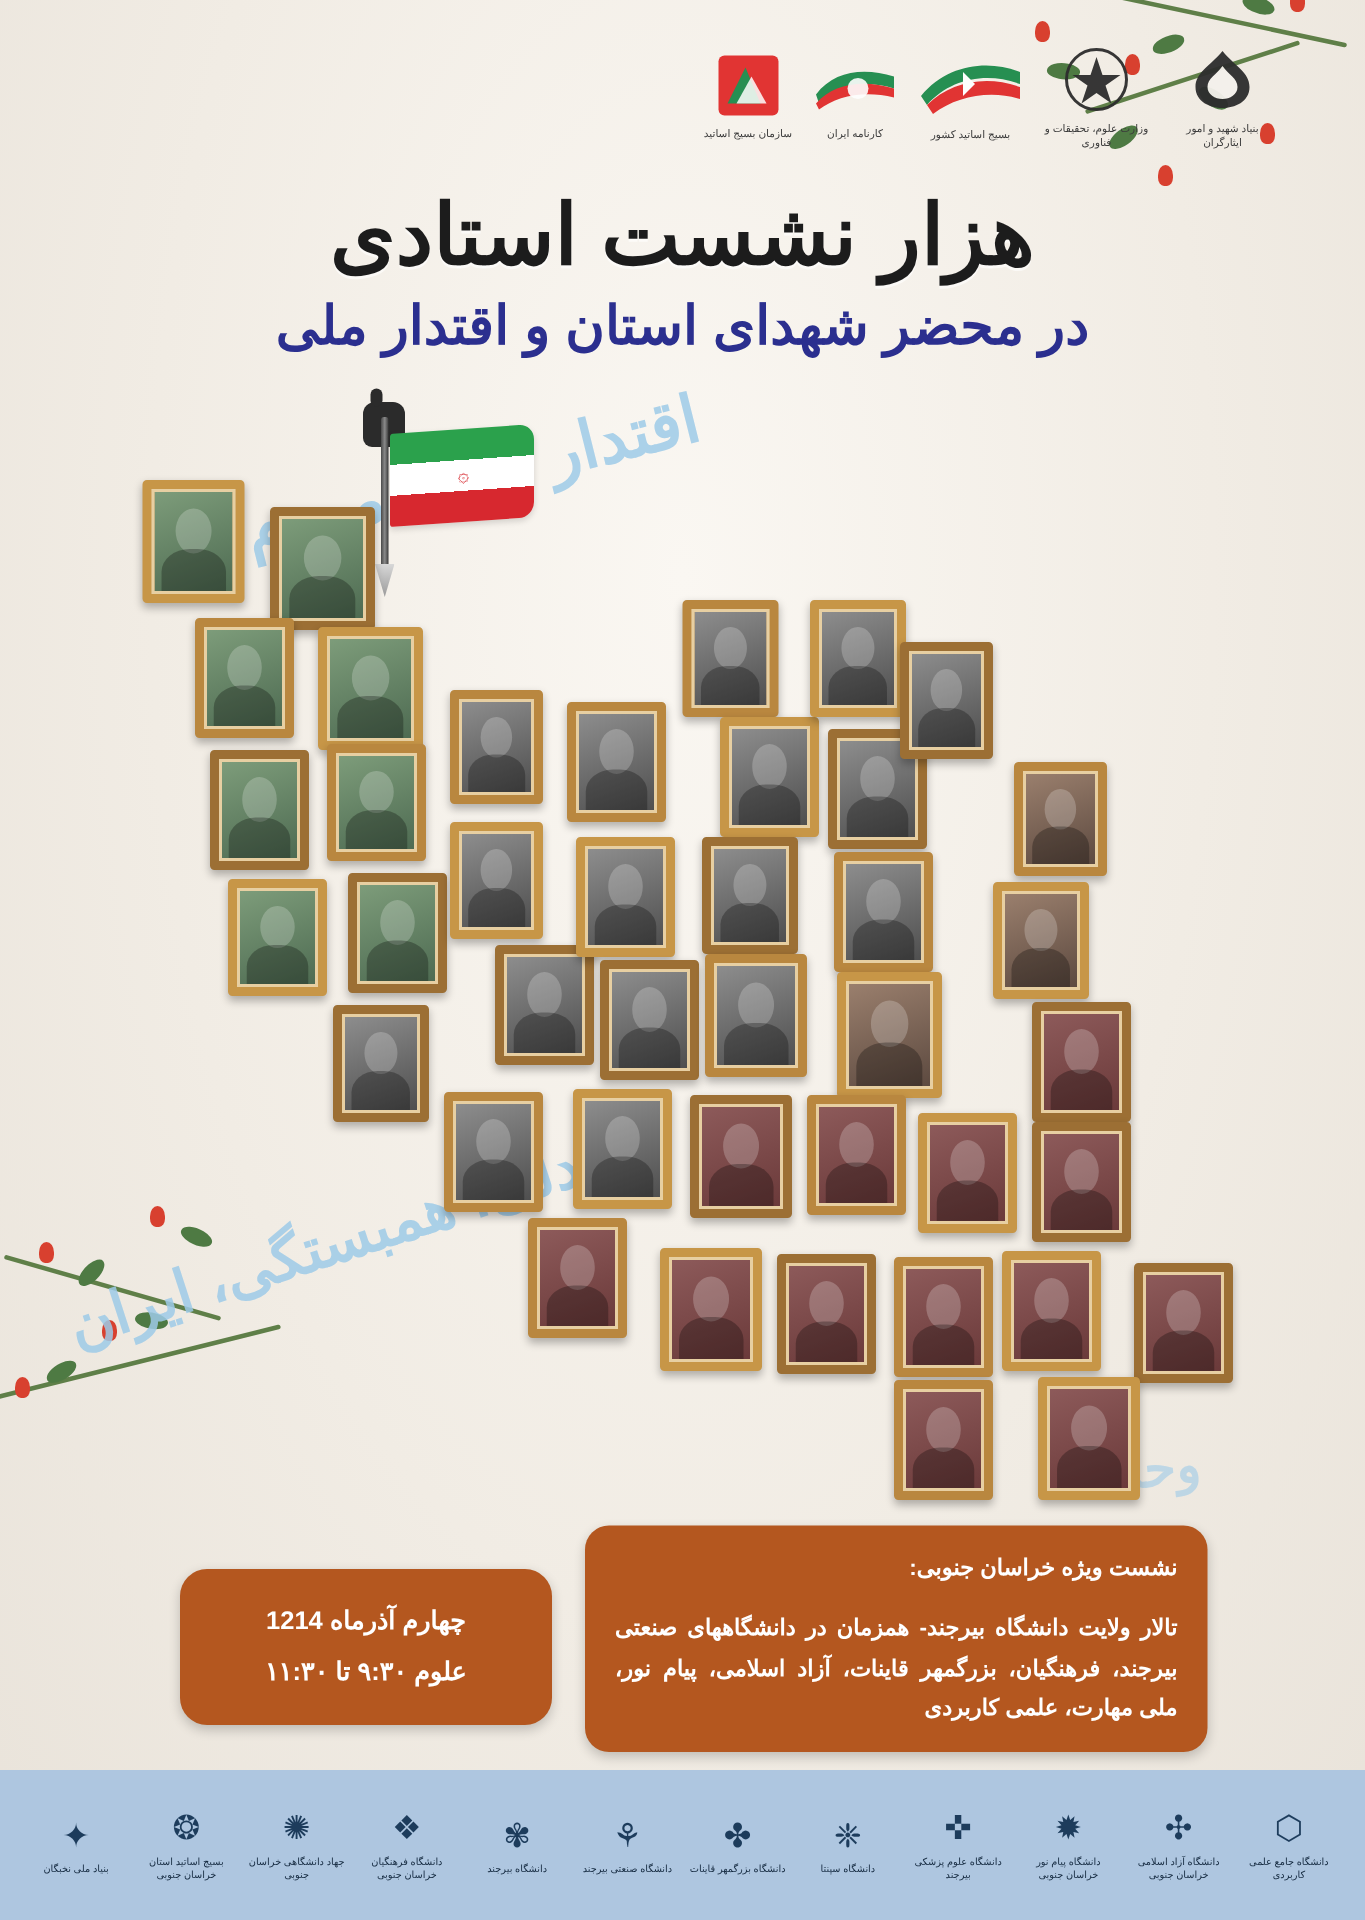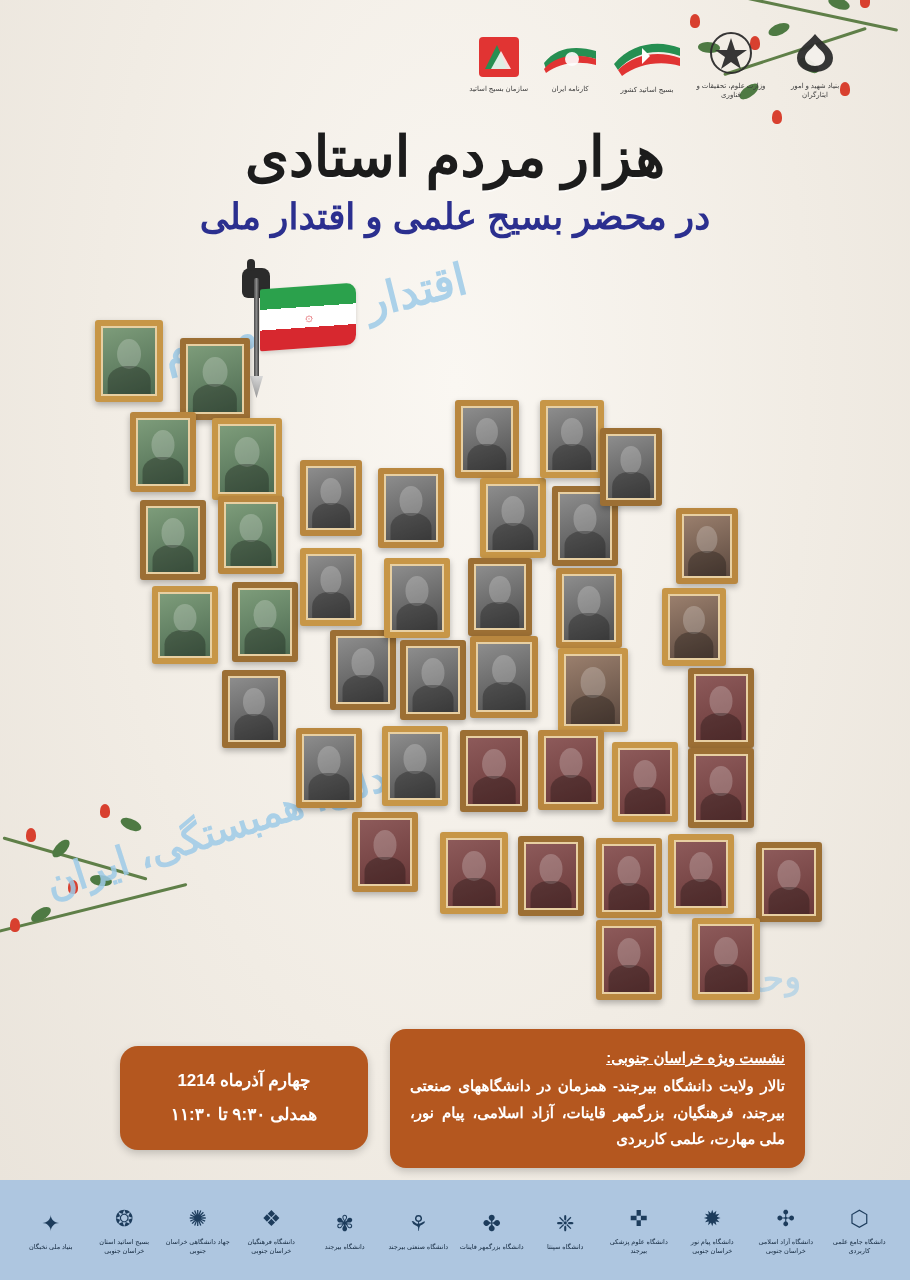--- a/index.html
+++ b/index.html
@@ -126,21 +126,21 @@
   .info-left{
     position:absolute;right:105px;bottom:112px;
     width:375px;
     background:#b4571f;
     color:#fff;border-radius:16px;
     padding:16px 20px;
     line-height:1.75;font-size:15px;font-weight:bold;
     box-shadow:0 3px 8px rgba(0,0,0,.2);
     text-align:justify;
   }
-  .info-left .title{display:block;margin-bottom:2px;text-decoration:underline;}
+  .info-left .title{display:block;margin-bottom:14px;}
   .info-right{
     position:absolute;left:120px;bottom:130px;
     width:220px;
     background:#b4571f;color:#fff;border-radius:18px;
     padding:18px 14px;text-align:center;
     font-size:17px;font-weight:bold;line-height:2;
     box-shadow:0 3px 8px rgba(0,0,0,.2);
   }
 
   
@@ -247,22 +247,22 @@
         <svg width="52" height="46" viewBox="0 0 52 46">
           <path d="M26 4 C34 14, 44 18, 44 28 C44 38, 34 42, 26 42 C18 42, 8 38, 8 28 C8 18, 18 14, 26 4 Z" fill="#2d2d2d"></path>
           <path d="M26 14 C30 20, 36 22, 36 28 C36 33, 31 36, 26 36 C21 36, 16 33, 16 28 C16 22, 22 20, 26 14 Z" fill="#f4f1ec"></path>
         </svg>
       </div>
       <div class="logo-txt">بنیاد شهید و امور ایثارگران</div>
     </div>
   </div>
 
   <div class="headline">
-    <div class="l1">هزار مردم استادی</div>
-    <div class="l2">در محضر بسیج علمی و اقتدار ملی</div>
+    <div class="l1">هزار نشست استادی</div>
+    <div class="l2">در محضر شهدای استان و اقتدار ملی</div>
   </div>
 
   <div class="calli calli-1">اقتدار ملی، مردم</div>
   <div class="calli calli-2">همدلی، همبستگی، ایران</div>
   <div class="calli calli-3">وحدت</div>
 
   <div class="flag-wrap">
     <div class="fist"></div>
     <div class="pole"></div>
     <div class="nib"></div>
@@ -397,21 +397,21 @@
       </div>
     </div>
 
   <div class="info-left">
     <span class="title">نشست ویژه خراسان جنوبی:</span>
     <span>تالار ولایت دانشگاه بیرجند- همزمان در دانشگاههای صنعتی بیرجند، فرهنگیان، بزرگمهر قاینات، آزاد اسلامی، پیام نور، ملی مهارت، علمی کاربردی</span>
   </div>
 
   <div class="info-right">
     <div>چهارم آذرماه 1214</div>
-    <div>همدلی ۹:۳۰ تا ۱۱:۳۰</div>
+    <div>علوم ۹:۳۰ تا ۱۱:۳۰</div>
   </div>
 
   <div class="bottom-bar" id="bottom-bar">
       <div class="bb-item">
         <div class="bb-mark">✦</div>
         <div class="bb-label">بنیاد ملی نخبگان</div>
       </div>
       <div class="bb-item">
         <div class="bb-mark">❂</div>
         <div class="bb-label">بسیج اساتید استان خراسان جنوبی</div>

